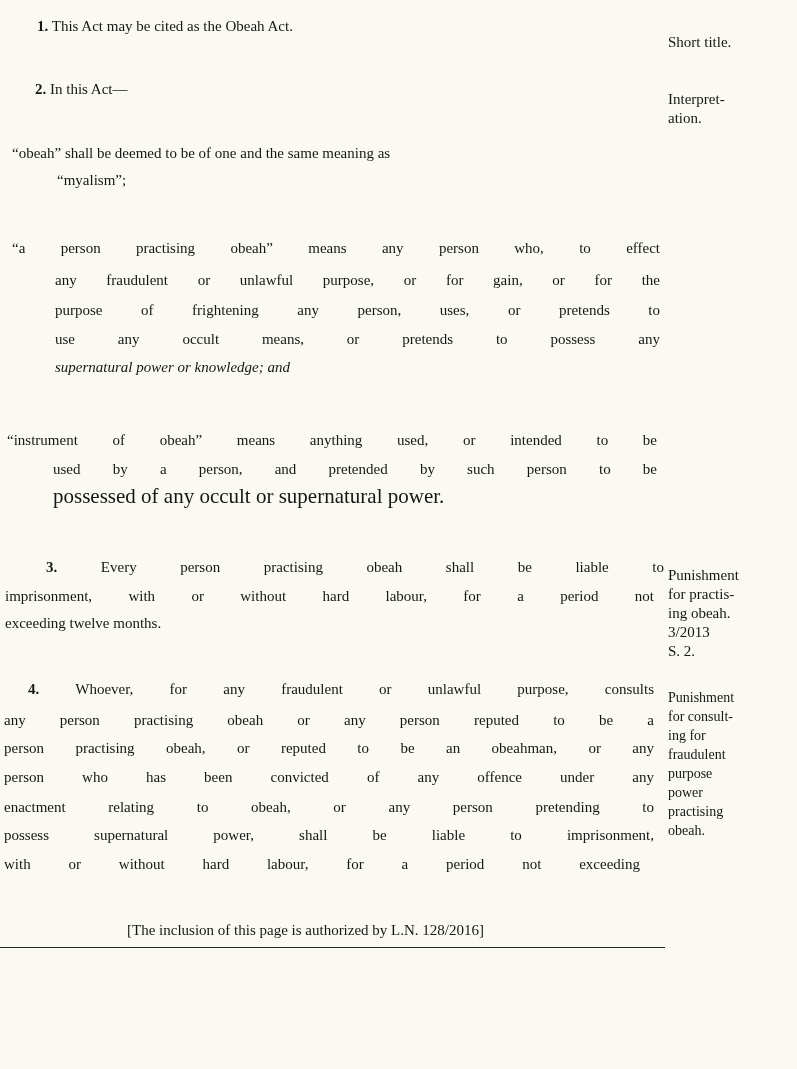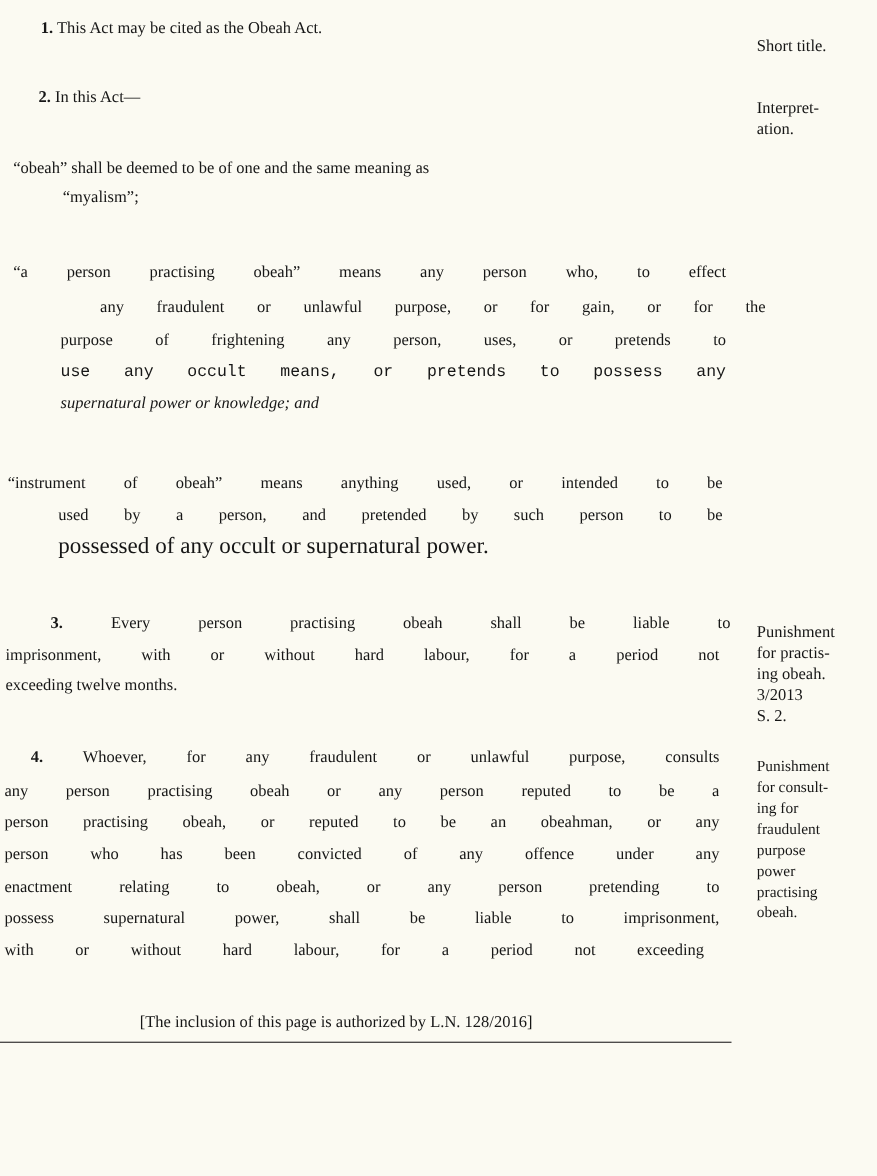--- a/index.html
+++ b/index.html
@@ -1,20 +1,20 @@
 <!DOCTYPE html>
 <html><head>
   <meta charset="utf-8">
   <style>
     html, body { margin:0; padding:0; }
     body { width:797px; height:1069px; background:#fbfaf2; position:relative; overflow:hidden;
       font-family:"Liberation Serif", "DejaVu Serif", serif; color:#161616; }
     .line { position:absolute; white-space:nowrap; font-size:15px; line-height:28px; }
     .just { text-align:justify; text-align-last:justify; white-space:normal; }
-    .margin { position:absolute; left:688px; font-size:15px; line-height:19px; white-space:nowrap; }
+    .margin { position:absolute; left:668px; font-size:15px; line-height:19px; white-space:nowrap; }
     .num { font-weight:bold; }
     .rule { position:absolute; left:0; top:947px; width:665px; height:1px; background:#222; }
     .footer { position:absolute; top:922px; left:127px; font-size:15px; white-space:nowrap; }
   </style>
 </head>
 <body>
 
 <div class="line" style="left:37px;top:12px;">
   <span class="num">1.</span>
   <span>This Act may be cited as the Obeah Act.</span>
@@ -29,23 +29,23 @@
 </div>
 <div class="margin" style="top:90px;">
   <div>Interpret-</div>
   <div>ation.</div>
 </div>
 
 <div class="line" style="left:12px;top:139px;">“obeah” shall be deemed to be of one and the same meaning as</div>
 <div class="line" style="left:57px;top:166px;">“myalism”;</div>
 
 <div class="line just" style="left:12px;top:234px;width:648px;">“a person practising obeah” means any person who, to effect</div>
-<div class="line just" style="left:55px;top:266px;width:605px;margin-left:36px;">any fraudulent or unlawful purpose, or for gain, or for the</div>
+<div class="line just" style="left:55px;top:266px;width:605px;">any fraudulent or unlawful purpose, or for gain, or for the</div>
 <div class="line just" style="left:55px;top:296px;width:605px;">purpose of frightening any person, uses, or pretends to</div>
-<div class="line just" style="left:55px;top:325px;width:605px;font-family:Liberation Mono, monospace;">use any occult means, or pretends to possess any</div>
+<div class="line just" style="left:55px;top:325px;width:605px;">use any occult means, or pretends to possess any</div>
 <div class="line" style="left:55px;top:353px;font-style:italic;">supernatural power or knowledge; and</div>
 
 <div class="line just" style="left:7px;top:426px;width:650px;">“instrument of obeah” means anything used, or intended to be</div>
 <div class="line just" style="left:53px;top:455px;width:604px;">used by a person, and pretended by such person to be</div>
 <div class="line" style="left:53px;top:482px;font-size:21px;">possessed of any occult or supernatural power.</div>
 
 <div class="line just" style="left:36px;top:553px;width:618px;margin-left:10px;">
   <span class="num">3.</span>
   <span>Every person practising obeah shall be liable to</span>
 </div>

